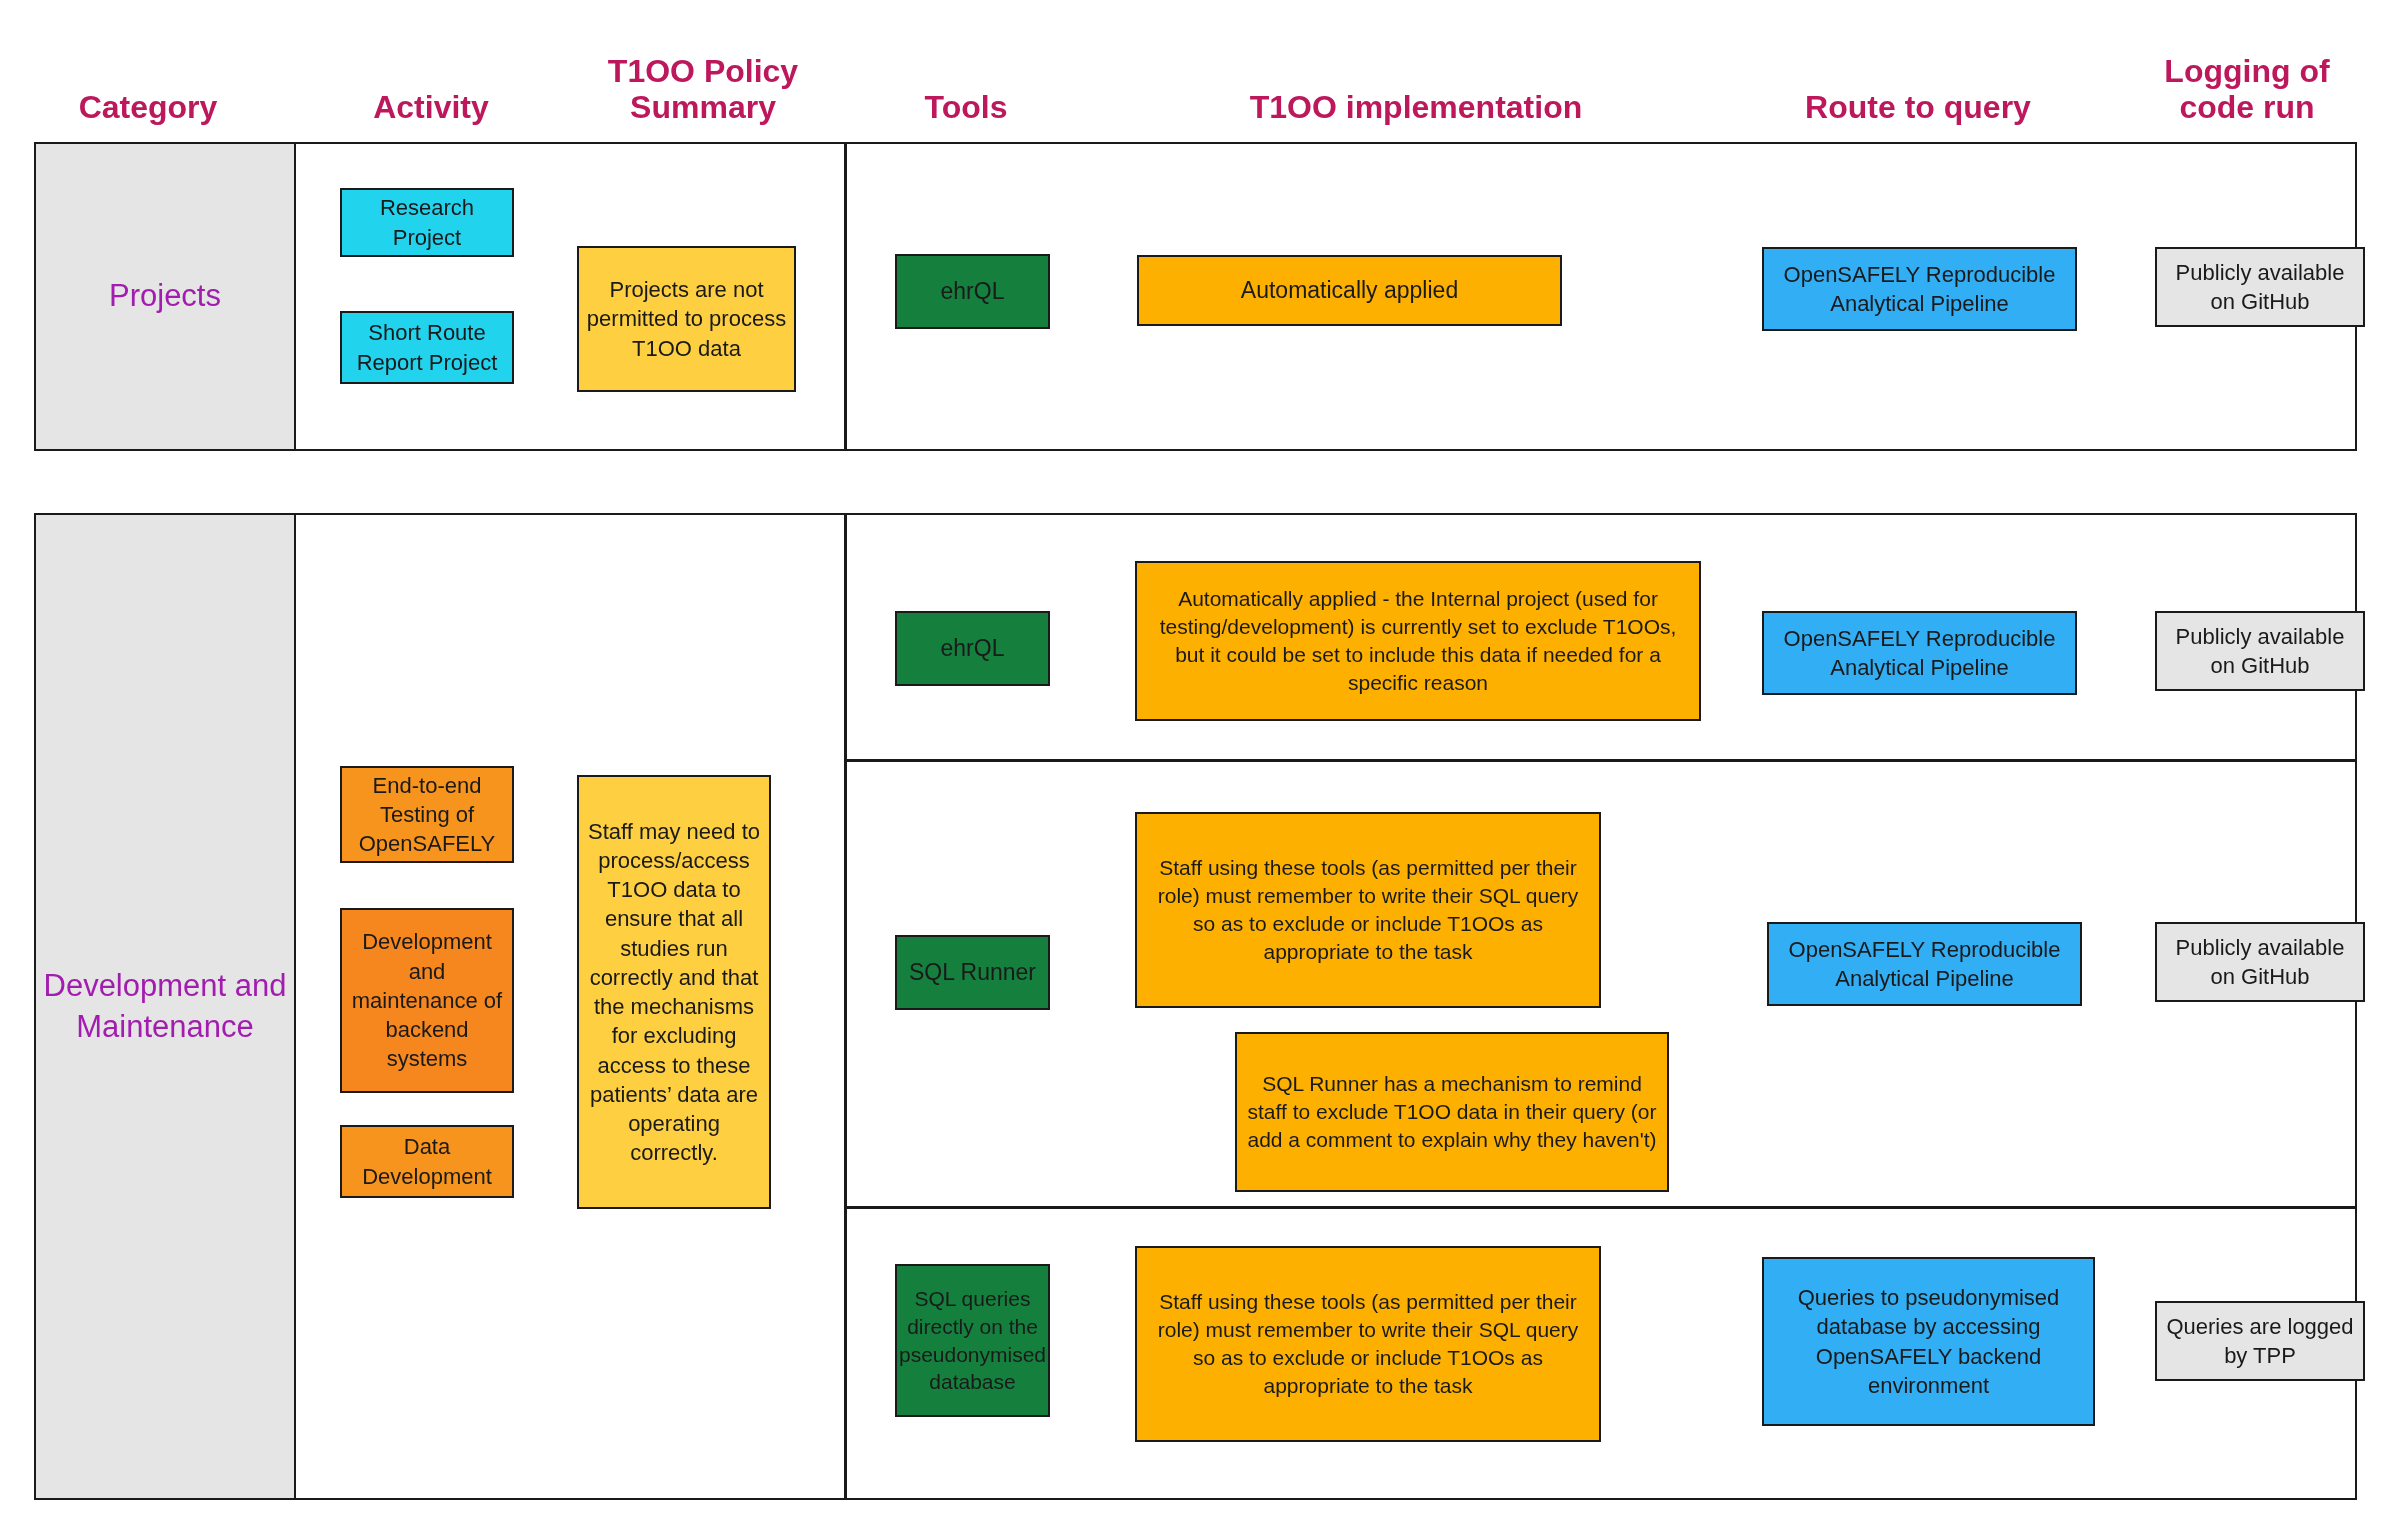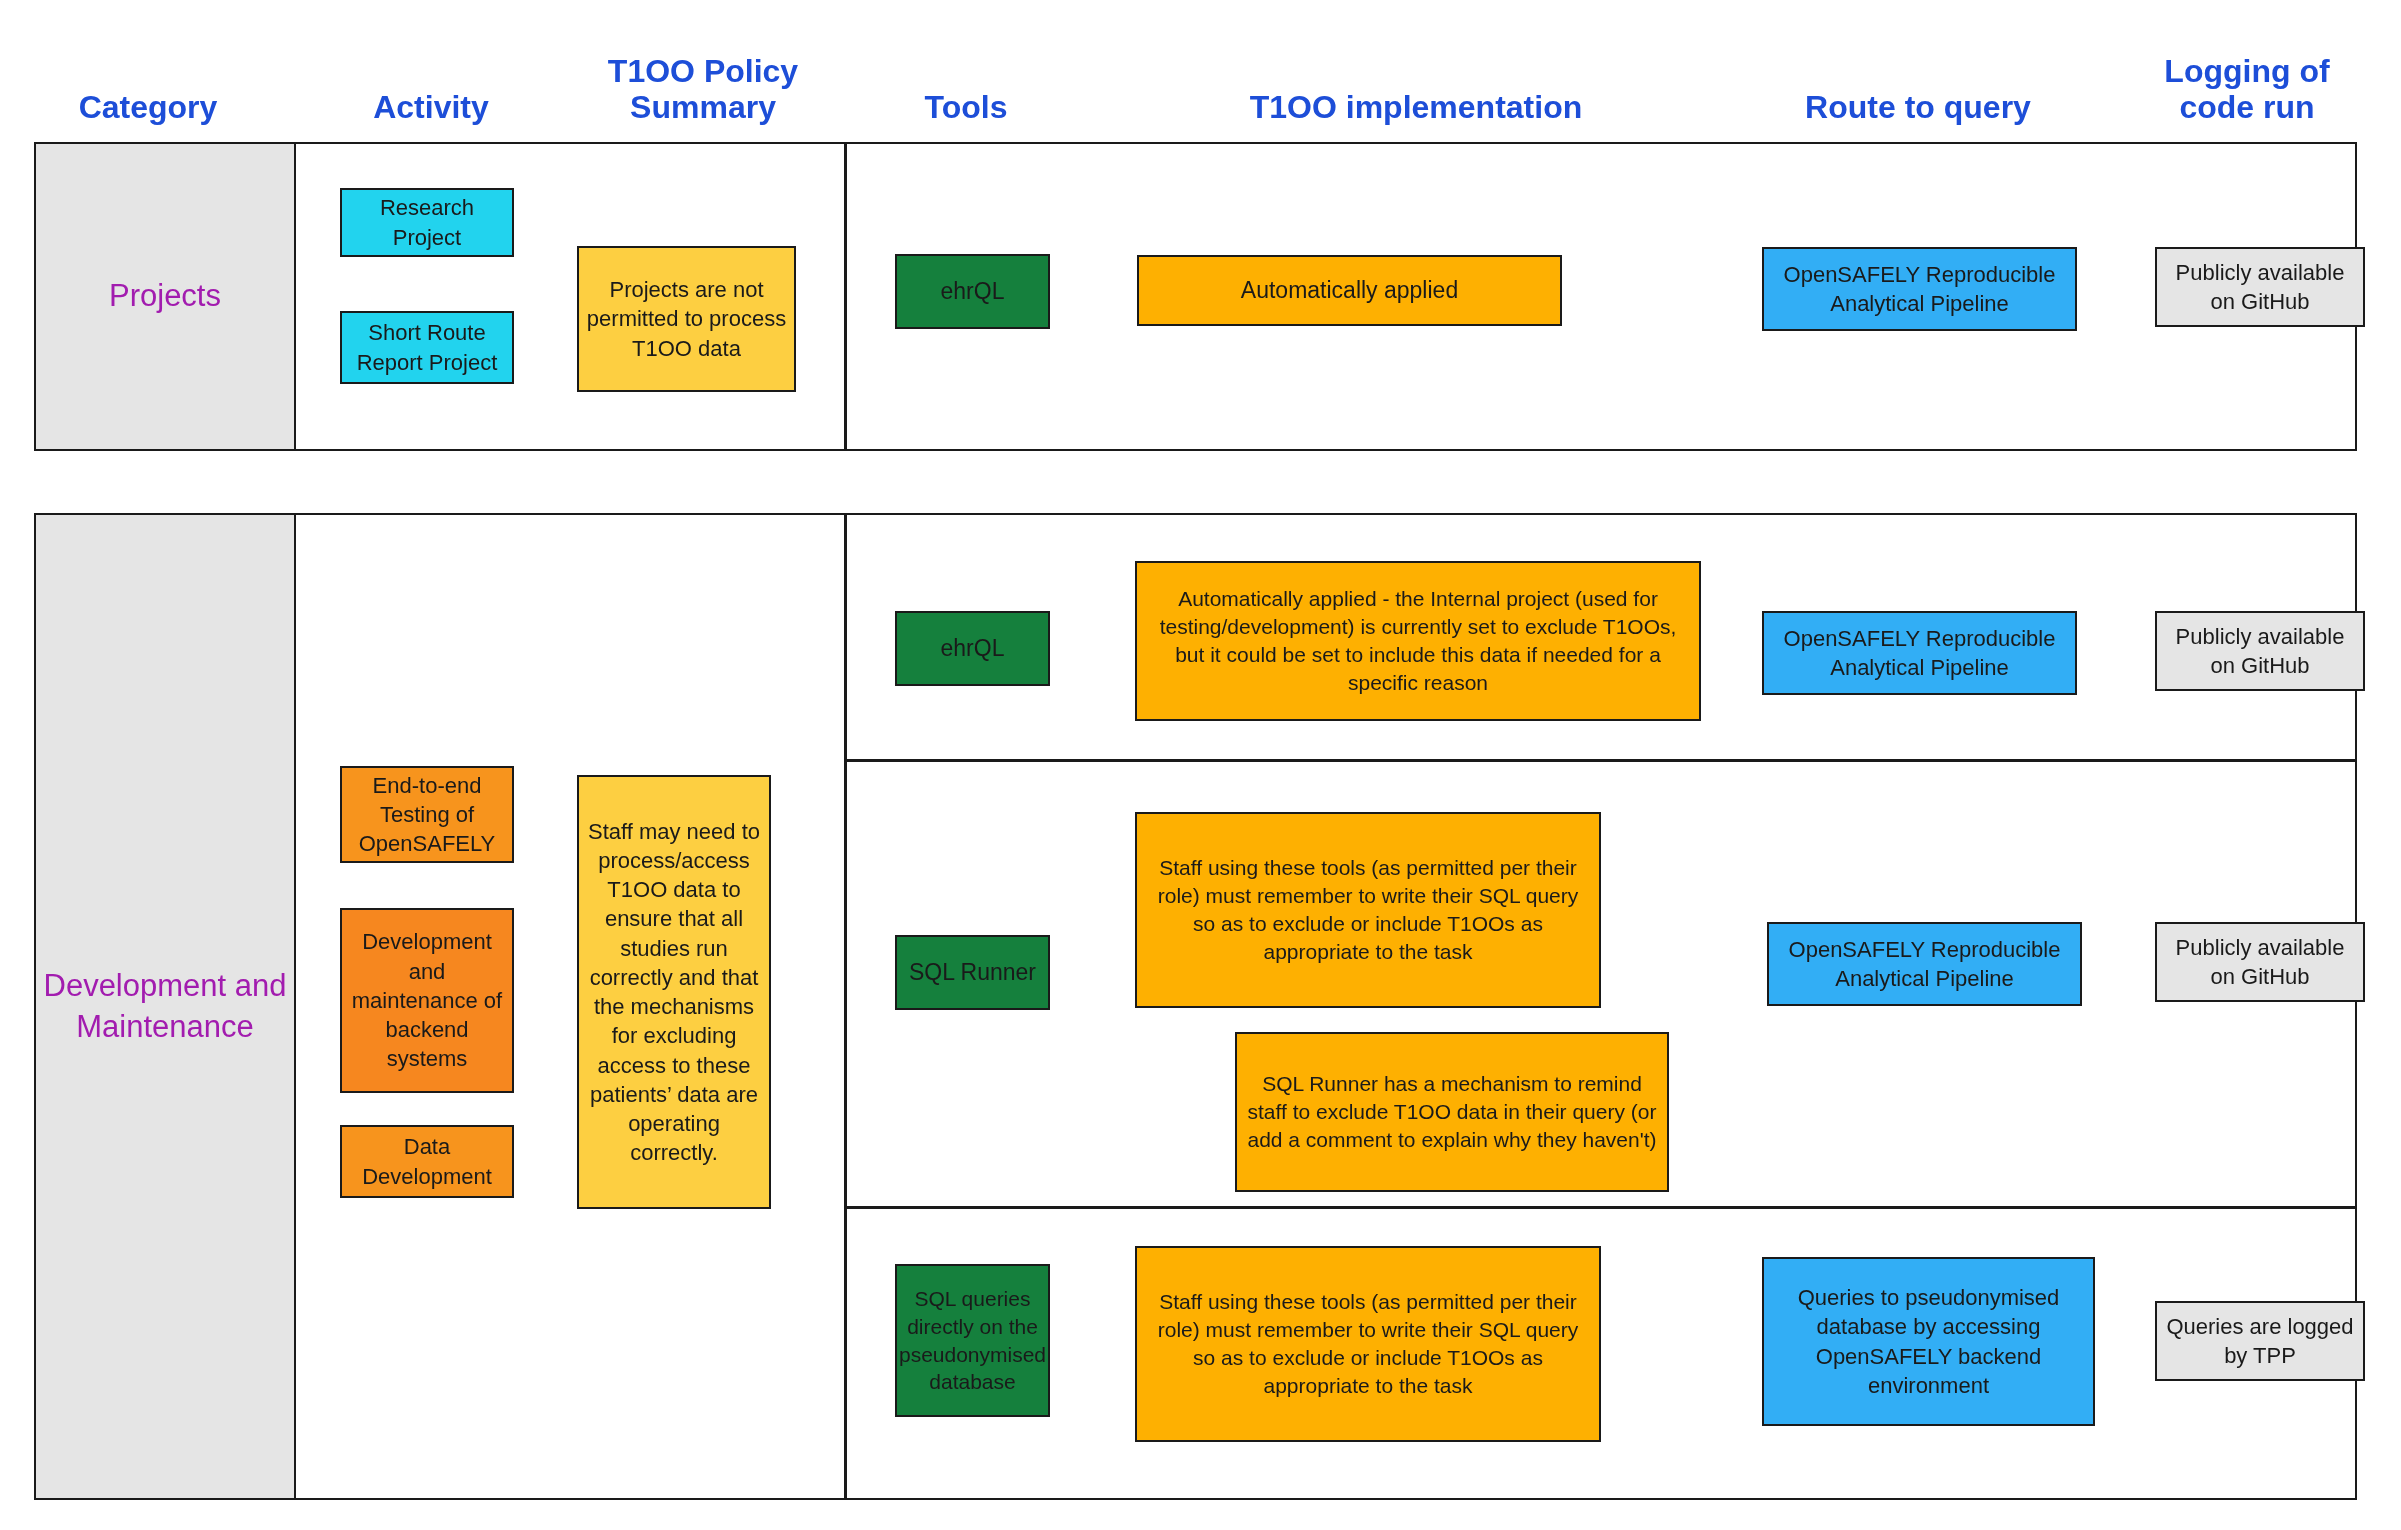--- a/index.html
+++ b/index.html
@@ -27,21 +27,21 @@
     left: 0;
     width: 2401px;
     height: 142px;
   }
   .col-header {
     position: absolute;
     text-align: center;
     font-weight: bold;
     font-size: 32px;
     line-height: 1.13;
-    color: #1d4ed8;
+    color: #be185d;
     bottom: 16.4px;
   }
 
   
   .table-block {
     position: absolute;
     border: 2.7px solid #1a1a1a;
     box-sizing: border-box;
     background: #ffffff;
   }

